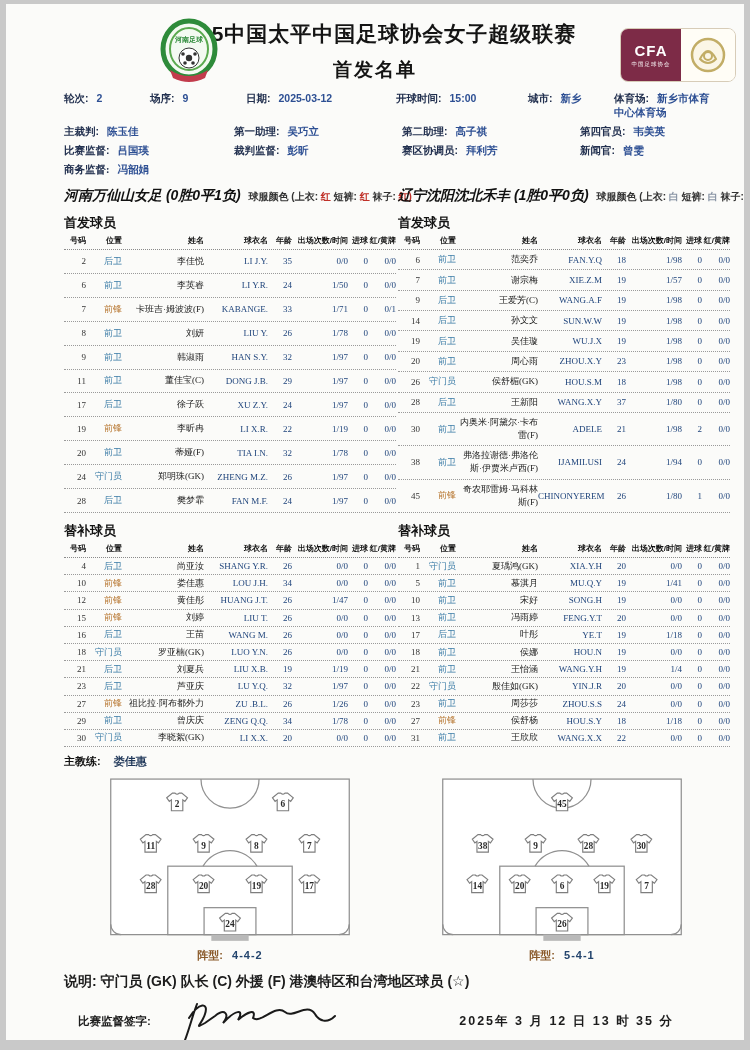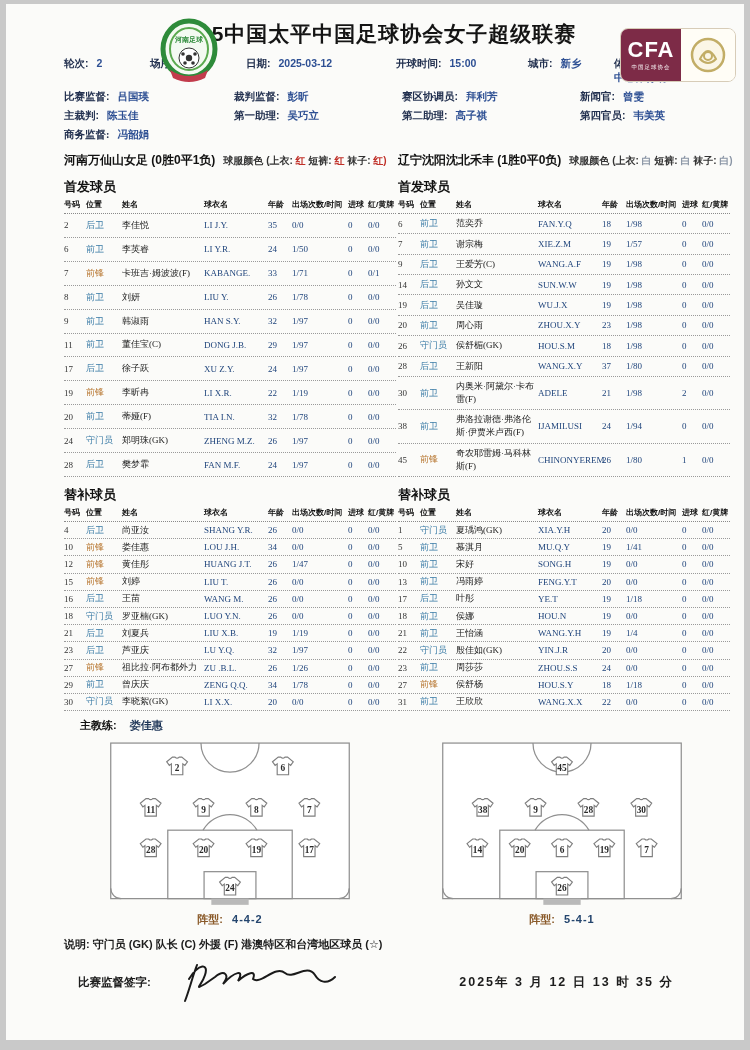--- a/index.html
+++ b/index.html
@@ -7,71 +7,71 @@
        font-family:"Liberation Sans","DejaVu Sans",sans-serif;color:#222;}
   .sheet{position:absolute;left:6px;top:4px;right:6px;bottom:10px;background:#fbfbf9;overflow:hidden;}
 
   
   .hdr{position:relative;padding-top:16px;text-align:center;}
   .title{font-size:21px;font-weight:bold;color:#141414;letter-spacing:1px;}
   .subtitle{font-size:19px;font-weight:bold;color:#141414;margin-top:9px;letter-spacing:2px;}
   .crest{position:absolute;left:150px;top:14px;width:66px;height:66px;}
   .cfa-wrap{position:absolute;right:8px;top:24px;display:flex;border:1px solid #d7ccb8;border-radius:8px;overflow:hidden;background:#fff;}
   .cfa-left{background:#7d2b47;color:#fff;width:60px;height:52px;display:flex;flex-direction:column;align-items:center;justify-content:center;}
-  .cfa-left .cfa-txt{font-weight:bold;font-size:22px;letter-spacing:1px;line-height:1;}
+  .cfa-left .cfa-txt{font-weight:bold;font-size:15px;letter-spacing:1px;line-height:1;}
   .cfa-left .cfa-sub{font-size:5.5px;margin-top:3px;letter-spacing:1px;}
   .cfa-right{width:54px;height:52px;display:flex;align-items:center;justify-content:center;background:#fffdf6;}
 
   
   .matchline{margin:16px 0 0 58px;font-size:12px;font-weight:bold;color:#1c1c1c;text-align:left;}
   .match-info{margin:9px 0 0 58px;width:650px;}
   .info-row{display:grid;font-size:10.5px;margin-bottom:5px;align-items:baseline;}
   .info-row.cols6{grid-template-columns:86px 96px 150px 132px 86px auto;}
   .info-row.cols4{grid-template-columns:170px 168px 178px auto;}
   .info-row.cols1{grid-template-columns:auto;font-family:Liberation Serif, serif;}
   .ilabel{color:#22304f;font-weight:bold;}
   .ivalue{color:#2d4f93;font-weight:bold;margin-left:8px;}
 
   
   .teams{display:flex;margin:10px 0 0 58px;width:666px;gap:2px;}
   .team{width:332px;}
   .team-head{display:flex;align-items:baseline;white-space:nowrap;}
-  .team-name{font-size:12px;font-weight:bold;color:#111;}
+  .team-name{font-size:14px;font-weight:bold;color:#111;font-style:italic;}
   .kit{font-size:10px;font-weight:bold;color:#333;margin-left:8px;}
   .sec-label{font-weight:bold;font-size:13px;color:#111;margin:9px 0 3px 0;}
-  .thead,.trow{display:grid;grid-template-columns:22px 36px 82px 64px 24px 56px 20px 28px;text-align:left;align-items:center;}
+  .thead,.trow{display:grid;grid-template-columns:22px 36px 82px 64px 24px 56px 20px 28px;text-align:right;align-items:center;}
   .thead{font-weight:bold;font-size:8px;color:#111;border-bottom:1px dotted #8a8a8a;padding-bottom:3px;}
   .trow{font-family:"Liberation Serif","DejaVu Serif",serif;font-size:9px;border-bottom:1px dotted #9a9a9a;padding:1px 0;}
   .tbl{display:flex;flex-direction:column;}
   .tbl.starters{height:278px;}
   .tbl.subs{height:204px;}
   .tbl .trow{flex:1 1 auto;}
   .td.c0{color:#333;}
   .td.c2{color:#222;}
   .td.c3,.td.c4,.td.c5,.td.c6,.td.c7{color:#20457c;}
   .pos-fw{color:#b5722a !important;}
   .pos-o{color:#3a7ba6 !important;}
-  .coach{margin-top:7px;font-size:11px;font-weight:bold;color:#111;margin-left:16px;}
+  .coach{margin-top:7px;font-size:11px;font-weight:bold;color:#111;}
   .coach .cname{margin-left:10px;color:#1d3557;}
 
   
   .pitches{display:flex;margin:8px 0 0 58px;width:666px;}
   .pitch-wrap{width:332px;display:flex;flex-direction:column;align-items:center;}
   .pitch{width:246px;height:168px;}
   .field{fill:#fff;stroke:#909090;stroke-width:1.2;}
   .fline{fill:none;stroke:#909090;stroke-width:1.2;}
   .goalbar{fill:#b9b9b9;}
   .shirt{fill:#fff;stroke:#7e7e7e;stroke-width:1.1;}
   .jersey-num{font-family:"Liberation Serif","DejaVu Serif",serif;font-size:9px;font-weight:bold;fill:#2a2a2a;text-anchor:middle;}
   .formation{margin-top:3px;font-size:11px;font-weight:bold;}
   .formation .flabel{color:#8a5a2a;}
   .formation .fval{color:#24456e;margin-left:6px;letter-spacing:1px;text-align:right;}
 
   
-  .legend{margin:10px 0 0 58px;font-size:11px;font-weight:bold;color:#1c1c1c;}
+  .legend{margin:10px 0 0 58px;font-size:14px;font-weight:bold;color:#1c1c1c;}
   .signrow{display:flex;align-items:center;margin:4px 0 0 72px;height:52px;}
   .sign-label{font-size:11.5px;font-weight:bold;color:#1c1c1c;}
   .signature{margin-left:24px;}
   .sign-date{margin-left:auto;margin-right:70px;font-size:12.5px;font-weight:bold;color:#1c1c1c;letter-spacing:2px;}
   .watermark{position:absolute;right:12px;bottom:0px;display:flex;align-items:center;gap:5px;
              color:rgba(125,125,125,.8);font-size:17px;font-weight:bold;text-shadow:0 1px 0 rgba(255,255,255,.6);}
 </style>
 </head>
 <body>
 
@@ -84,20 +84,21 @@
       <circle cx="33" cy="40" r="10" fill="#fff" stroke="#333" stroke-width="1"></circle>
       <circle cx="33" cy="40" r="3.2" fill="#333"></circle>
       <circle cx="27" cy="36" r="1.8" fill="#333"></circle>
         <circle cx="39" cy="36" r="1.8" fill="#333"></circle>
       <circle cx="29" cy="45" r="1.8" fill="#333"></circle>
         <circle cx="37" cy="45" r="1.8" fill="#333"></circle>
       <path d="M14 52 Q33 64 52 52 L49 60 Q33 68 17 60 Z" fill="#c23b4c"></path>
       <text x="33" y="24" text-anchor="middle" font-size="7" fill="#2e8b3a" font-weight="bold">河南足球</text>
     </svg>
     <div class="title">2025中国太平中国足球协会女子超级联赛</div>
+    <div class="subtitle">首发名单</div>
     <div class="cfa-wrap">
       <div class="cfa-left">
         <span class="cfa-txt">CFA</span>
         <span class="cfa-sub">中国足球协会</span>
       </div>
       <div class="cfa-right">
         <svg width="40" height="40" viewBox="0 0 40 40">
           <circle cx="20" cy="20" r="16" fill="#fbf6e6" stroke="#c2ad66" stroke-width="2.5"></circle>
           <path d="M12 24 Q20 8 28 24 Q20 32 12 24 Z" fill="none" stroke="#c2ad66" stroke-width="2"></path>
           <circle cx="20" cy="21" r="4" fill="none" stroke="#c2ad66" stroke-width="2"></circle>
@@ -110,30 +111,30 @@
   <div class="match-info">
       <div class="info-row cols6">
         <span class="pair"><span class="ilabel">轮次:</span><span class="ivalue">2</span></span>
         <span class="pair"><span class="ilabel">场序:</span><span class="ivalue">9</span></span>
         <span class="pair"><span class="ilabel">日期:</span><span class="ivalue">2025-03-12</span></span>
         <span class="pair"><span class="ilabel">开球时间:</span><span class="ivalue">15:00</span></span>
         <span class="pair"><span class="ilabel">城市:</span><span class="ivalue">新乡</span></span>
         <span class="pair"><span class="ilabel">体育场:</span><span class="ivalue">新乡市体育中心体育场</span></span>
       </div>
       <div class="info-row cols4">
+        <span class="pair"><span class="ilabel">主裁判:</span><span class="ivalue">陈玉佳</span></span>
+        <span class="pair"><span class="ilabel">第一助理:</span><span class="ivalue">吴巧立</span></span>
+        <span class="pair"><span class="ilabel">第二助理:</span><span class="ivalue">高子祺</span></span>
+        <span class="pair"><span class="ilabel">第四官员:</span><span class="ivalue">韦美英</span></span>
+      </div>
+      <div class="info-row cols4">
         <span class="pair"><span class="ilabel">比赛监督:</span><span class="ivalue">吕国瑛</span></span>
         <span class="pair"><span class="ilabel">裁判监督:</span><span class="ivalue">彭昕</span></span>
         <span class="pair"><span class="ilabel">赛区协调员:</span><span class="ivalue">拜利芳</span></span>
         <span class="pair"><span class="ilabel">新闻官:</span><span class="ivalue">曾雯</span></span>
-      </div>
-      <div class="info-row cols4">
-        <span class="pair"><span class="ilabel">主裁判:</span><span class="ivalue">陈玉佳</span></span>
-        <span class="pair"><span class="ilabel">第一助理:</span><span class="ivalue">吴巧立</span></span>
-        <span class="pair"><span class="ilabel">第二助理:</span><span class="ivalue">高子祺</span></span>
-        <span class="pair"><span class="ilabel">第四官员:</span><span class="ivalue">韦美英</span></span>
       </div>
       <div class="info-row cols1">
         <span class="pair"><span class="ilabel">商务监督:</span><span class="ivalue">冯韶娟</span></span>
       </div>
     </div>
 
   <div class="teams">
     <div class="team">
       <div class="team-head">
         <span class="team-name">河南万仙山女足 (0胜0平1负)</span>

